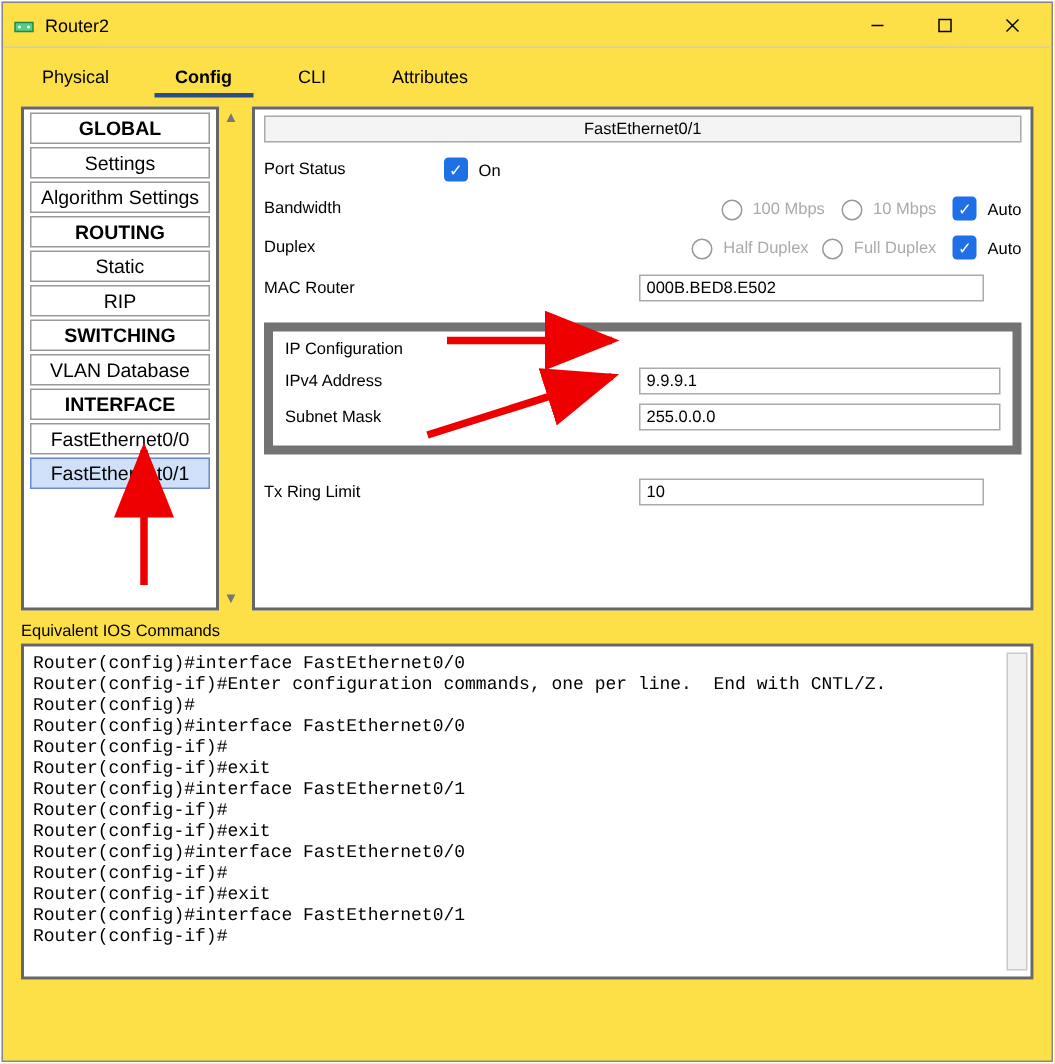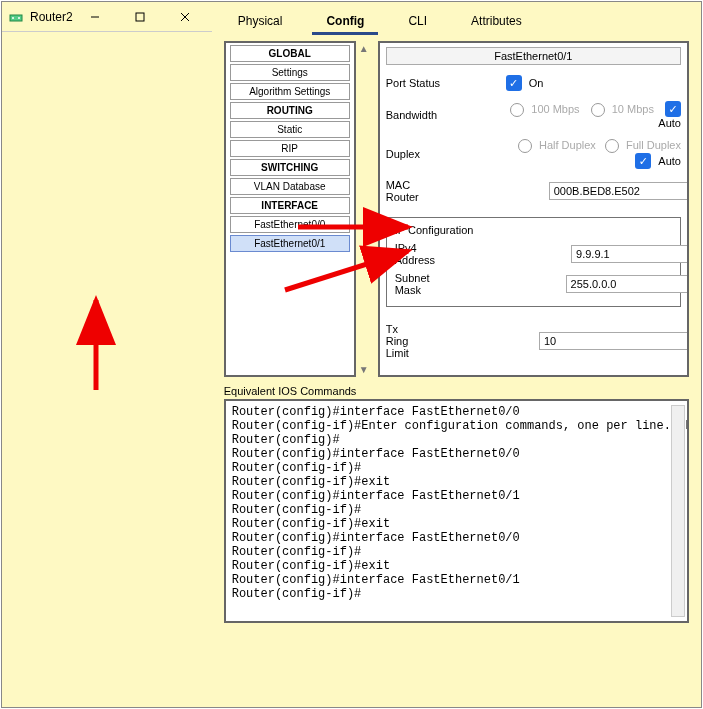--- a/index.html
+++ b/index.html
@@ -11,22 +11,23 @@
     width: 703px;
     height: 709px;
     overflow: hidden;
     position: relative;
   }
   .window {
     border: 1px solid #888;
     width: 701px;
     height: 707px;
     margin: 1px;
-    background: #fef9c3;
-    display: flex;
+    background: #fde047;
+    display: flex;
+    flex-direction: column;
   }
   .titlebar {
     height: 30px;
     display: flex;
     align-items: center;
     padding: 0 4px 0 6px;
     border-bottom: 1px solid #ccc;
   }
   .titlebar .icon {
     width: 16px; height: 16px;
@@ -89,21 +90,21 @@
   .scrollarrows .tri {
     font-size: 10px;
     color: #777;
     cursor: pointer;
   }
   .sb-group, .sb-item {
     border: 1px solid #999;
     margin: 2px 4px;
     padding: 2px 2px;
     text-align: center;
-    font-size: 10px;
+    font-size: 13px;
     background: #fff;
     cursor: pointer;
   }
   .sb-group {
     font-weight: bold;
   }
   .sb-item.selected {
     background: #d0e0f8;
     border-color: #6a8ad0;
   }
@@ -144,21 +145,21 @@
     width: 14px; height: 14px;
     border: 1px solid #999;
     border-radius: 50%;
     display: inline-block;
     margin-right: 4px;
     position: relative;
     vertical-align: middle;
   }
   .dim { color: #aaa; }
   .fieldset {
-    border: 1px solid #737373;
+    border: 6px solid #737373;
     margin-top: 14px;
     padding: 6px 8px 10px 8px;
     font-size: 11px;
   }
   .frow {
     display: flex;
     align-items: center;
     margin-top: 6px;
   }
   .frow .flbl { width: 100px; }

